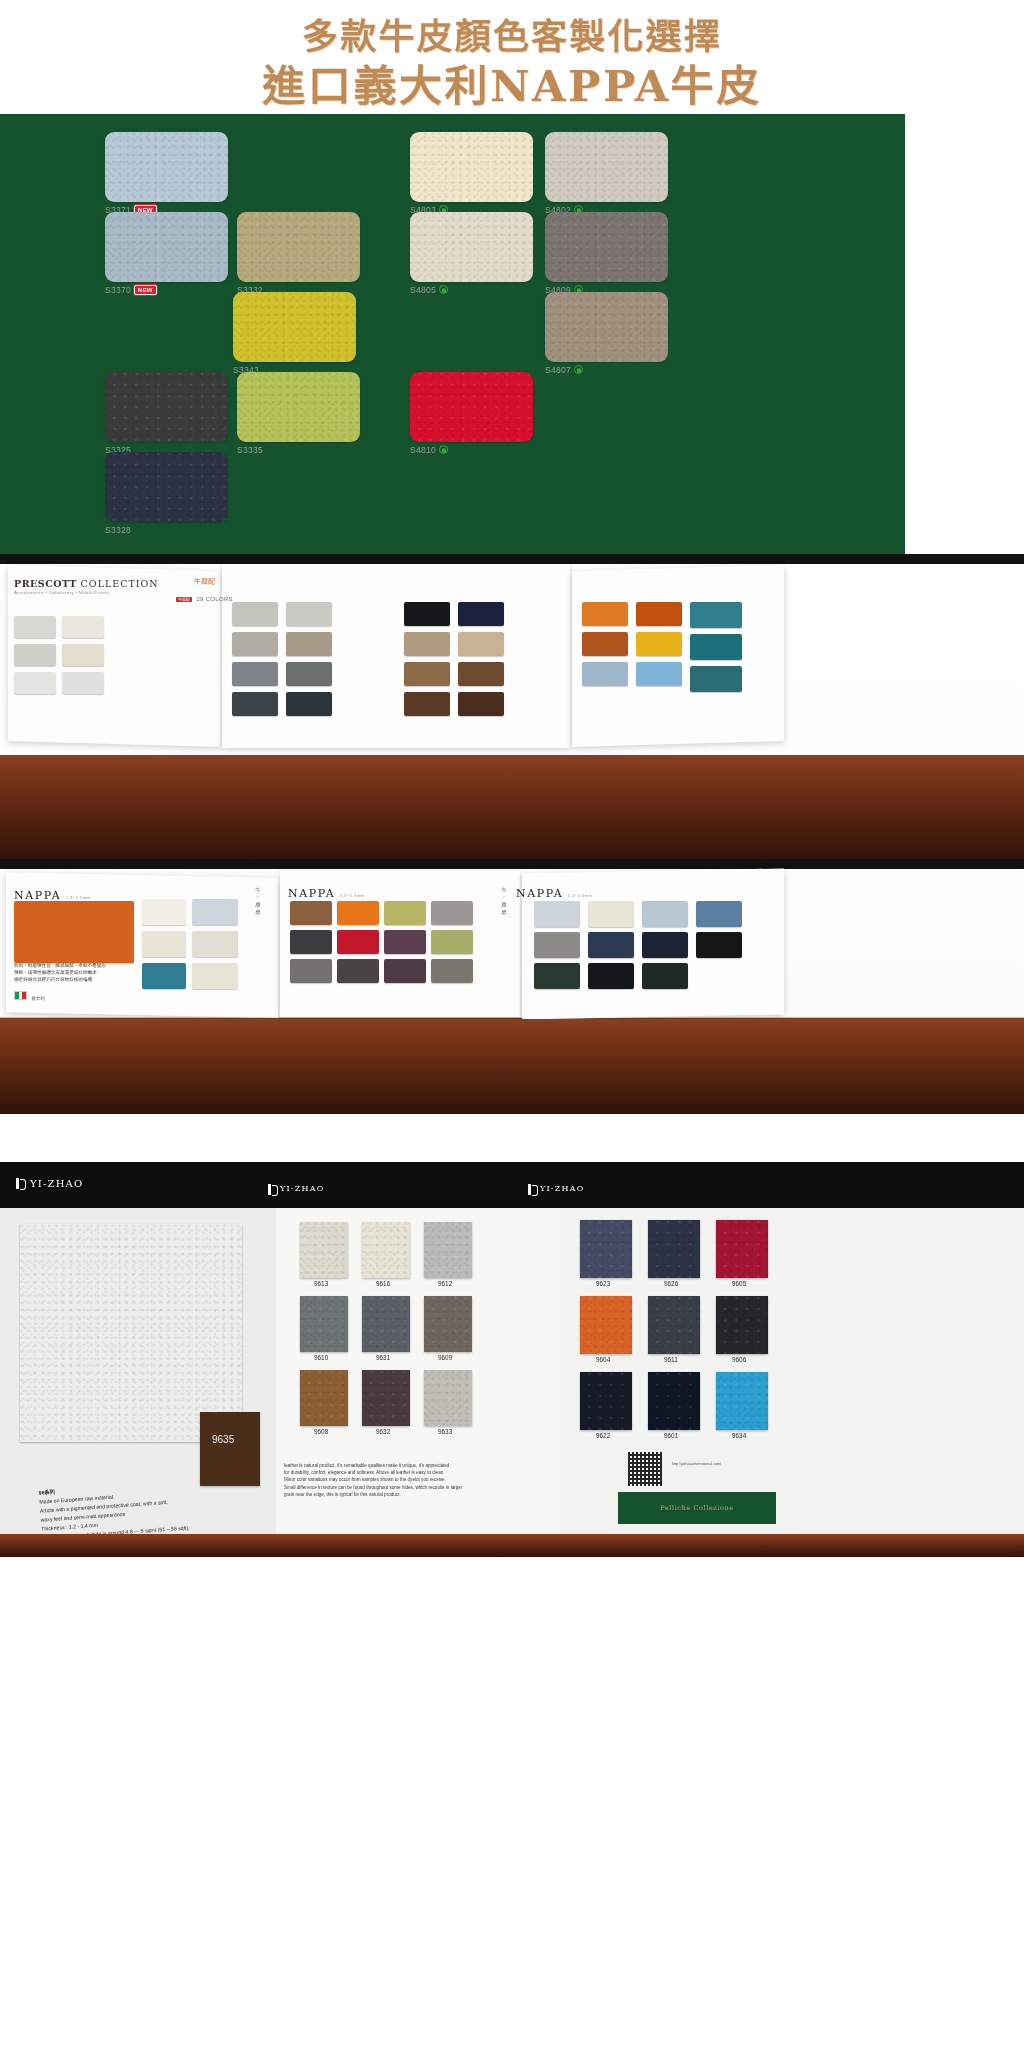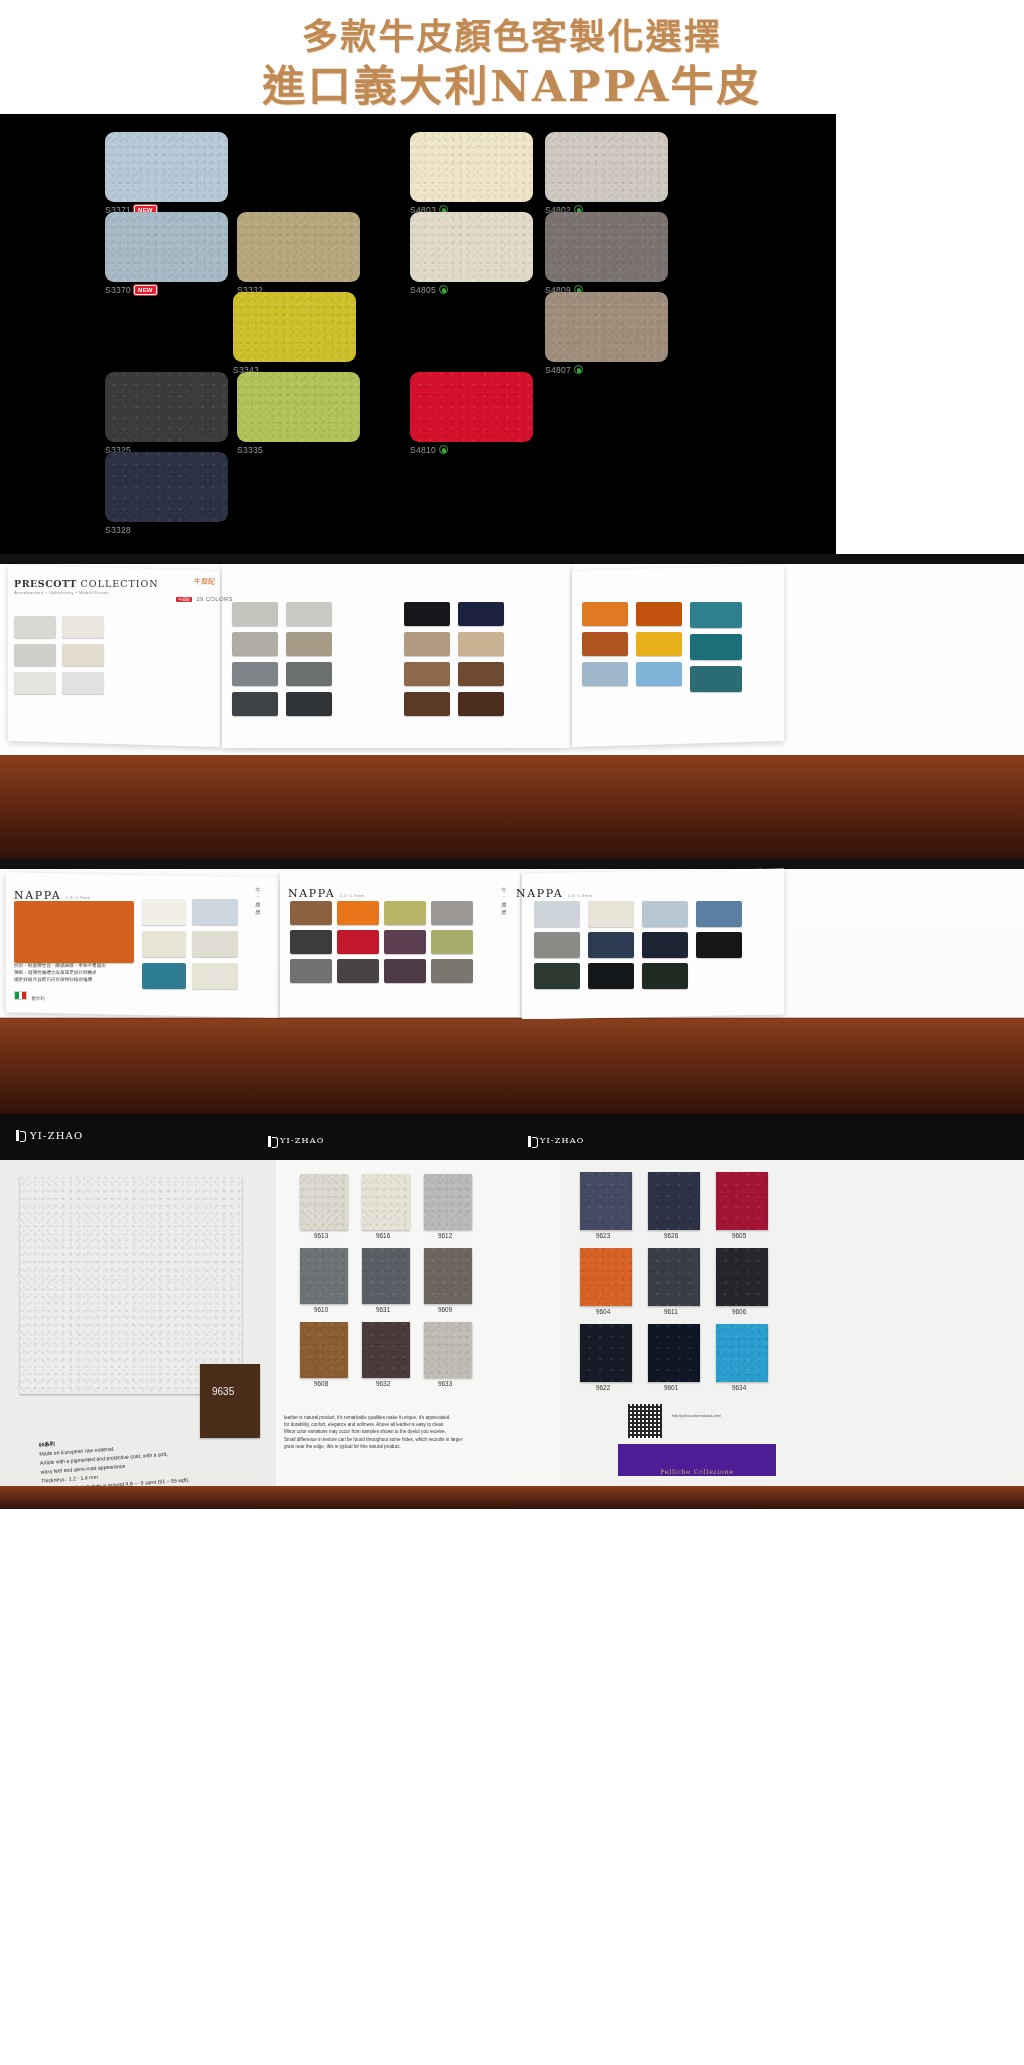--- a/index.html
+++ b/index.html
@@ -24,21 +24,21 @@
     line-height: 1.26;
     text-shadow: 1px 1px 0 #f0dcc6;
   }
   .headline .l1 { font-size: 36px; }
   .headline .l2 { font-size: 43px; }
 
   
   .panel { position: relative; width: 1024px; background:#fff; }
 
   
-  .board1 { position: relative; height: 440px; width: 836px; background:#000000; }
+  .board1 { position: relative; height: 440px; width: 905px; background:#14532d; }
   .sw-cell { position: absolute; }
   .sw-chip {
     border-radius: 9px;
     box-shadow: 0 1px 2px rgba(0,0,0,0.16);
     background-repeat: repeat;
   }
   .sw-lbl {
     margin-top: 3px; font-size: 8.5px; color: #9a9a9a;
     letter-spacing:.3px; display:flex; align-items:center; gap:3px;
     white-space: nowrap;
@@ -93,42 +93,42 @@
   .p3-title { font-family:"DejaVu Serif","Liberation Serif",serif;
               font-size:11px; color:#23201e; letter-spacing:1.6px; font-weight:400;}
   .p3-thk { font-size:4.4px; color:#9b9b9b; letter-spacing:.3px; }
   .p3-char { font-size:4.6px; color:#4a4a4a; line-height:1.55; }
   .p3-vert { writing-mode: vertical-rl; font-size:5.4px; color:#5c5c5c; letter-spacing:2px; }
   .flag-it { display:inline-block; width:13px; height:9px; vertical-align:middle;
              background: linear-gradient(to right,#169b48 0 33.3%, #fff 33.3% 66.6%, #d52b1e 66.6% 100%);
              border:.5px solid #ccc; }
 
   
-  .board4 { position:relative; height:395px; width:1024px; background:#f3f3f3; }
+  .board4 { position:relative; height:395px; width:1024px; background:#f3f3f3;margin-top:48px; }
   .yz-bar { position:absolute; background:#0d0d0d; }
   .yz-brand { color:#fff; font-family:"DejaVu Serif","Liberation Serif",serif;
               font-size:10px; letter-spacing:1.2px; display:flex; align-items:center; gap:5px;}
   .yz-mark { display:inline-block; width:9px; height:11px; position:relative; }
   .yz-mark:before{content:""; position:absolute; left:0; top:0; width:3px; height:11px;
                   background:#fff;}
   .yz-mark:after{content:""; position:absolute; left:4px; top:1px; width:5px; height:9px;
                  border:1.4px solid #fff; border-left:none; border-radius:0 3px 3px 0;}
   .yz-chip { position:absolute; box-shadow:0 1px 2px rgba(0,0,0,.28); }
   .yz-lbl { position:absolute; font-size:6.4px; color:#2e2e2e; white-space:nowrap;
             font-family:"Liberation Sans", sans-serif; }
   .yz-text { position:absolute; font-size:4.6px; color:#3b3b3b; line-height:1.6; }
   .yz-text-l { position:absolute; font-size:5.2px; color:#2b2b2b; line-height:1.75; }
   .qr { position:absolute; width:34px; height:34px; background:#fff;
         background-image:
           repeating-linear-gradient(90deg,#111 0 2px,transparent 2px 4px),
           repeating-linear-gradient(0deg,#111 0 2px,transparent 2px 4px);
         background-size:4px 4px; opacity:.9; }
   .qr-url { position:absolute; font-size:3.6px; color:#555; white-space:nowrap;}
-  .plate { position:absolute; background:#4c1d95; display:flex; align-items:center;
-           justify-content:flex-end; flex-direction:column; }
+  .plate { position:absolute; background:#14532d; display:flex; align-items:center;
+           justify-content:center; flex-direction:column; }
   .plate-t { color:#c9a86a; font-family:"DejaVu Serif","Liberation Serif",serif;
              font-size:6.5px; letter-spacing:.6px;}
   .table-wood { position:absolute; left:0; right:0;
                 background: linear-gradient(#8a3f1e, #5a2410 55%, #30120a); }
 </style>
 </head>
 <body>
 
 <div class="page">
 

